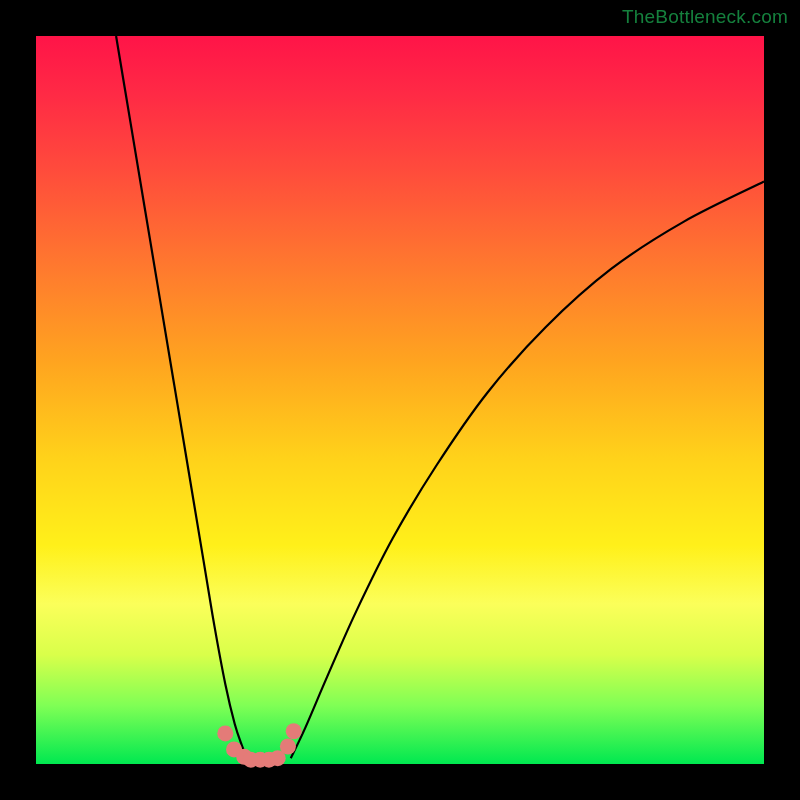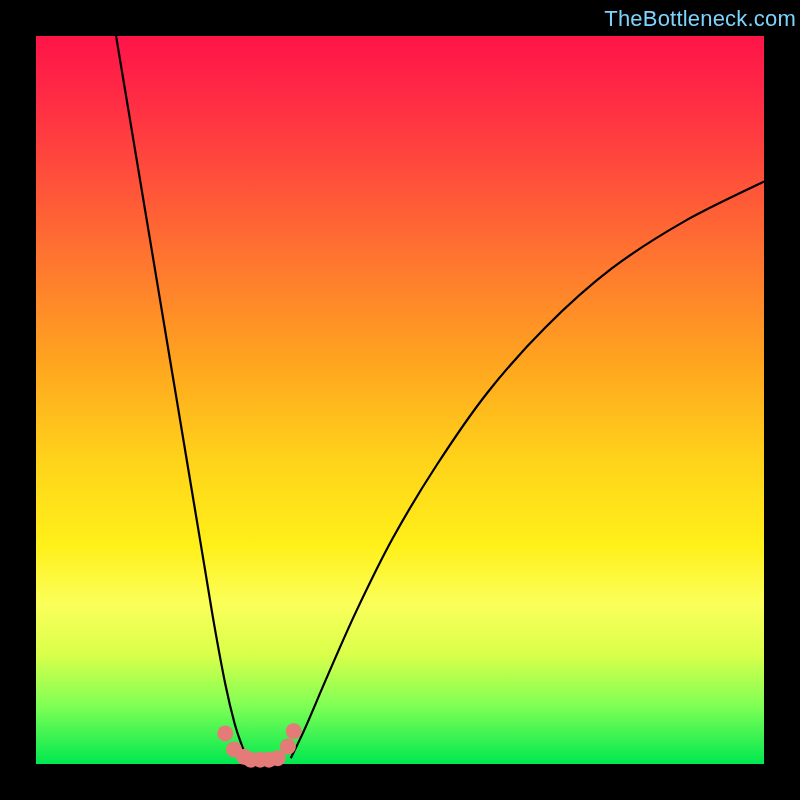--- a/index.html
+++ b/index.html
@@ -33,23 +33,23 @@
       #ffd21a 58%,
       #fff01a 70%,
       #fbff5a 78%,
       #d9ff4a 85%,
       #7fff55 92%,
       #00e850 100%);
   }
   .watermark {
     position: absolute;
     top: 6px;
-    right: 4px;
-    color: #7dd3fc;
-    font-size: 22px;
+    right: 12px;
+    color: #15803d;
+    font-size: 19px;
     letter-spacing: 0.2px;
   }
   svg.curve {
     position: absolute;
     left: 0; top: 0;
     width: 728px;
     height: 728px;
     overflow: visible;
   }
 </style>

